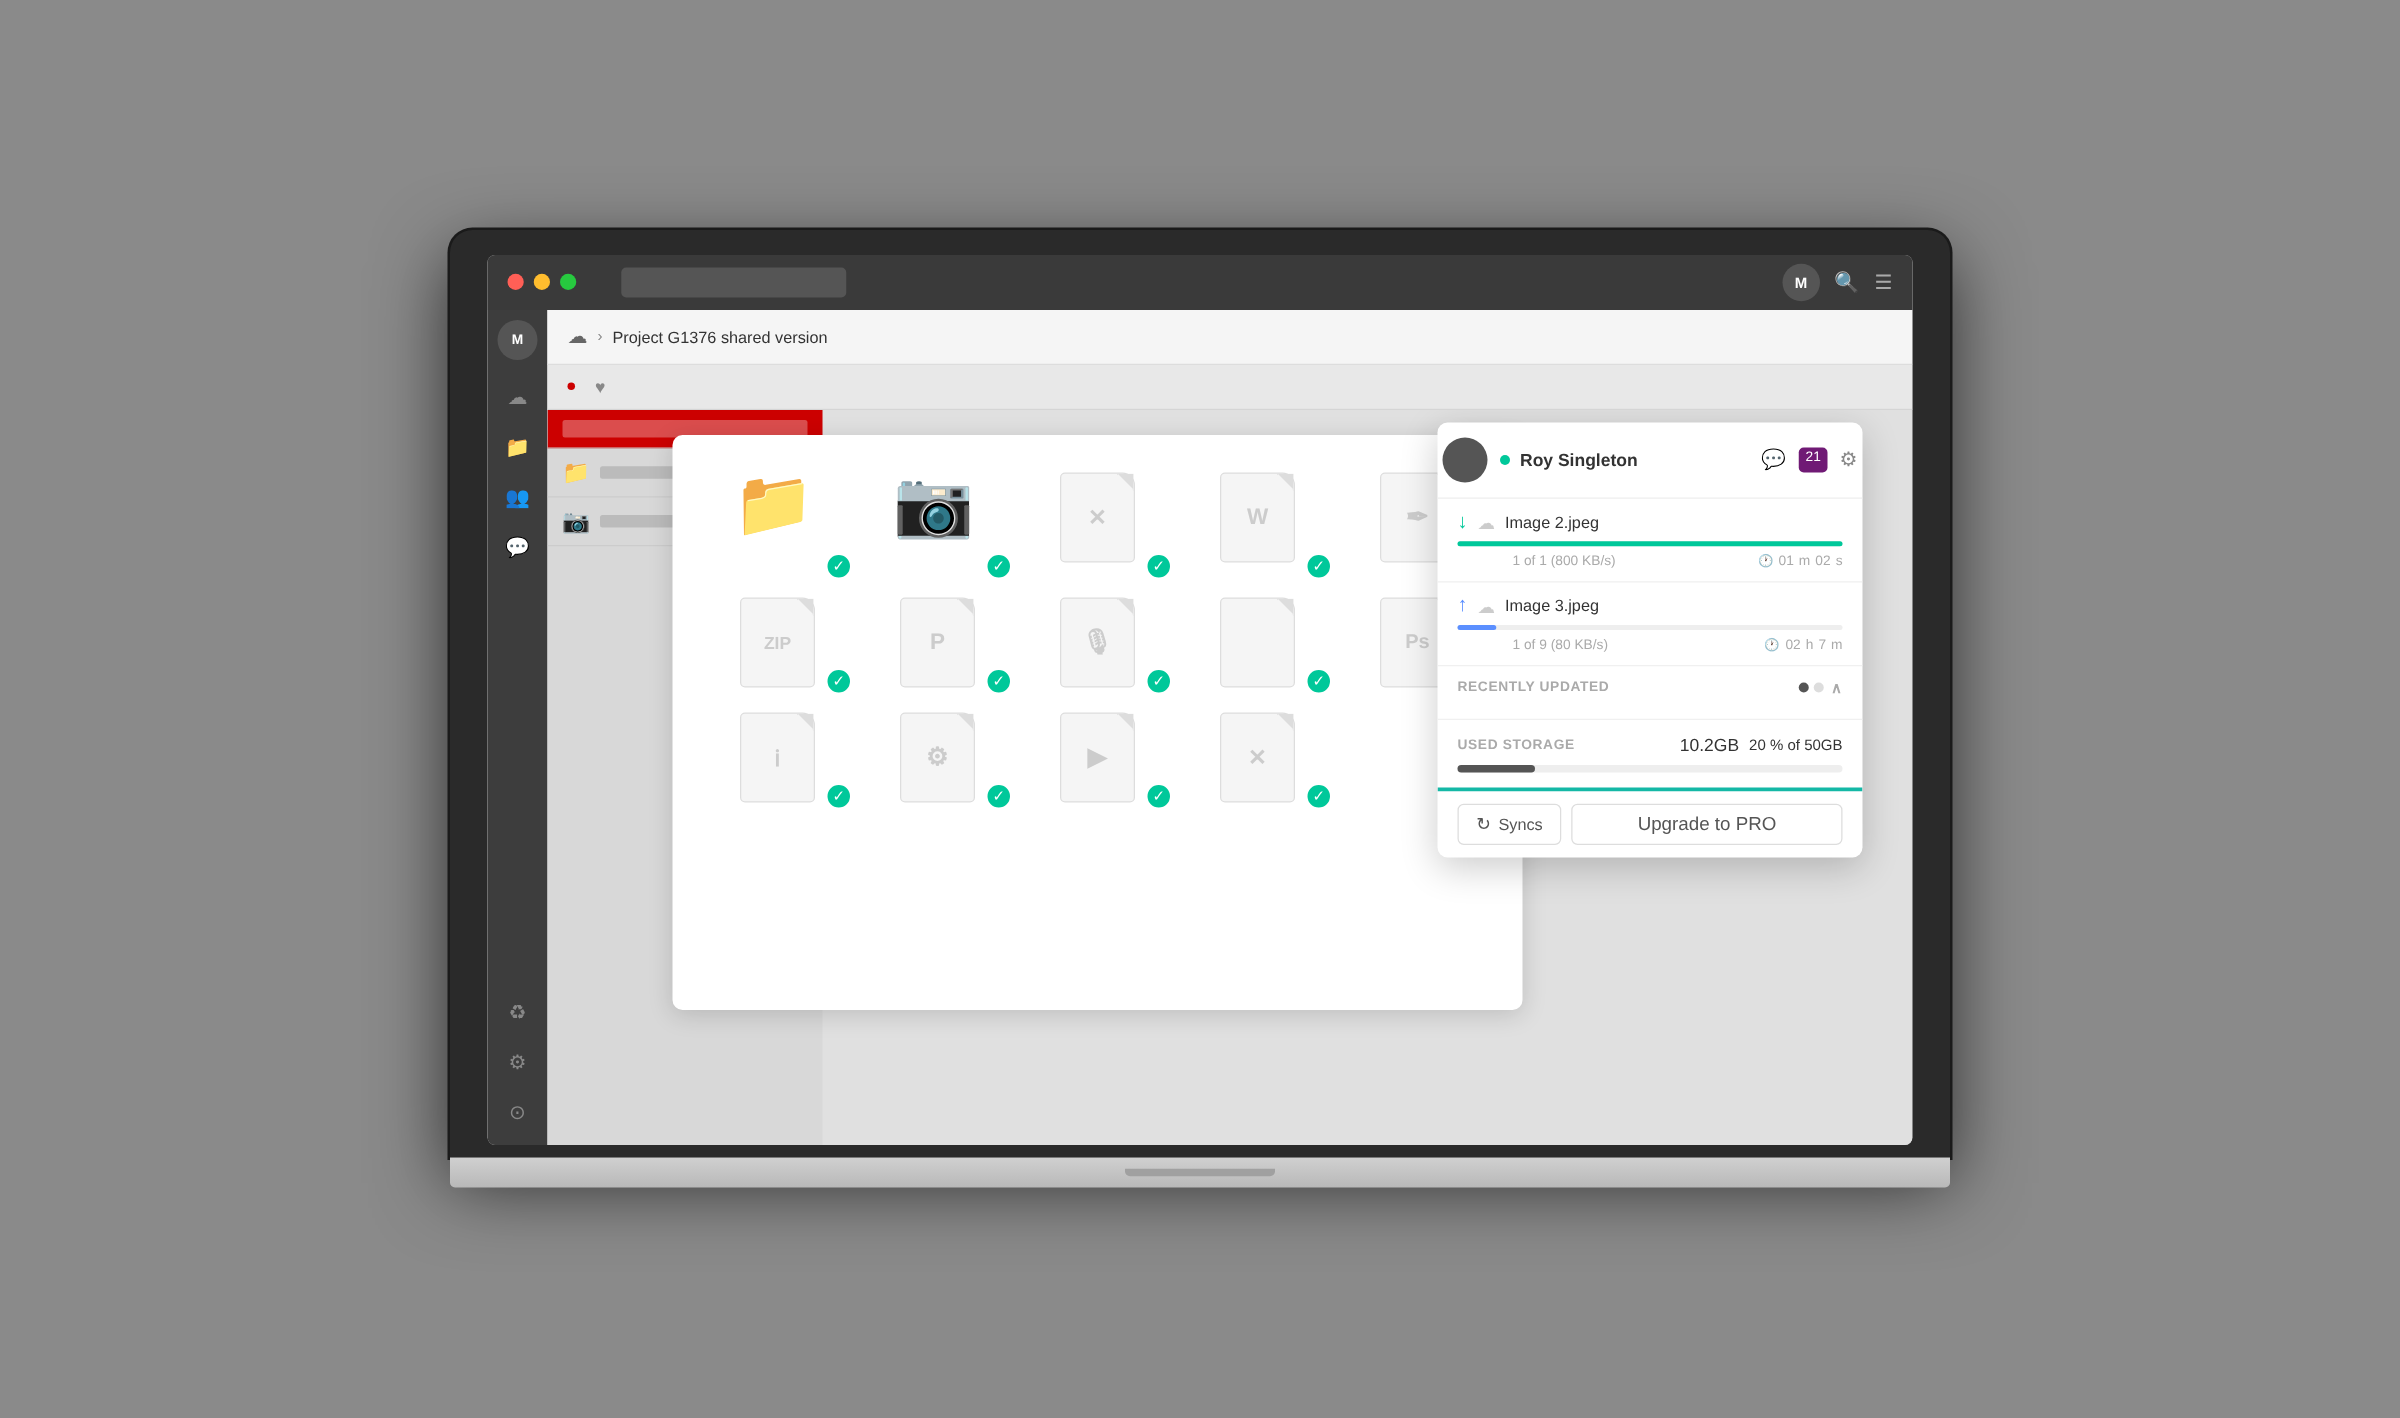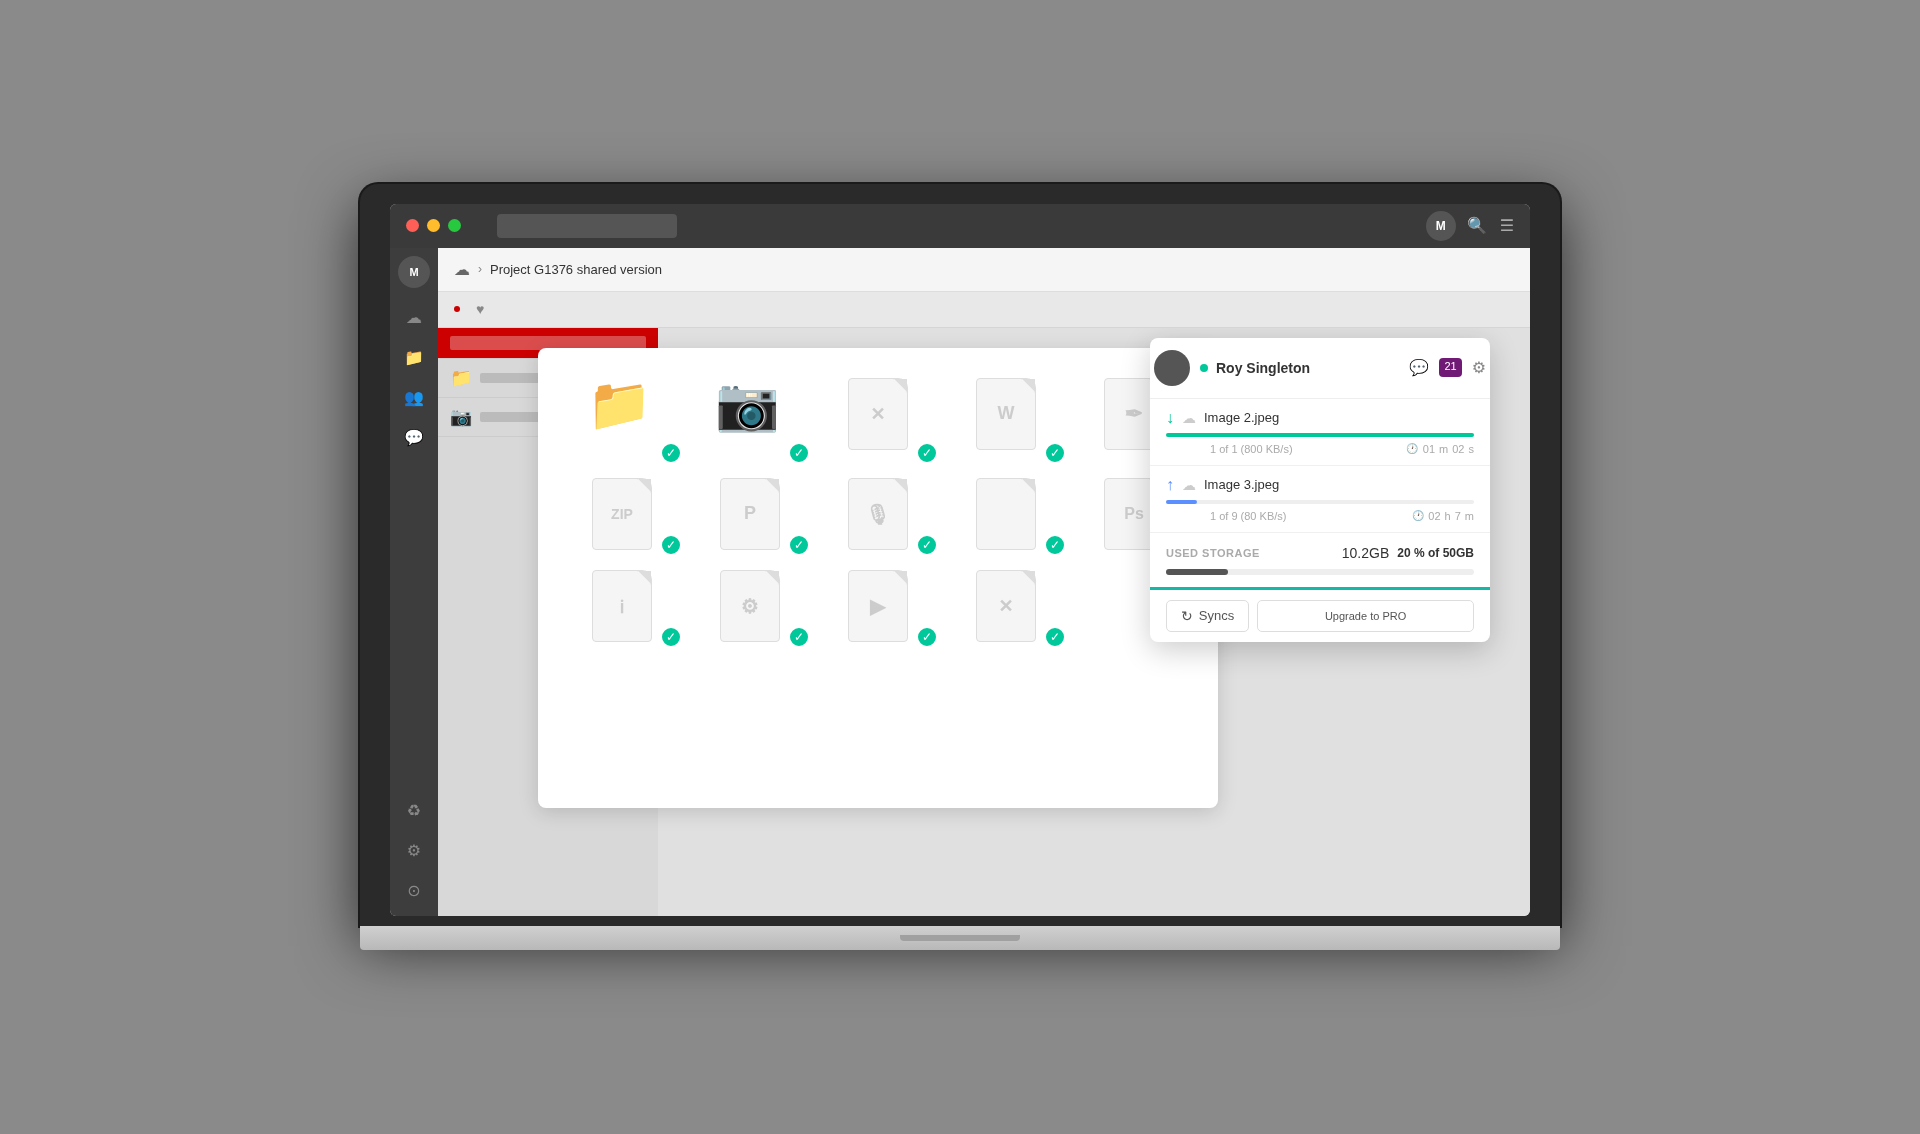--- a/index.html
+++ b/index.html
@@ -457,21 +457,21 @@
     }
     .storage-used {
       font-size: 14px;
       font-weight: 400;
       color: #333;
     }
     .storage-pct {
       font-size: 12px;
       color: #aaa;
     }
-    .storage-pct span { color: #333; font-weight: 700; }
+    .storage-pct span { color: #333; font-weight: 400; }
     .storage-total { color: #333; font-weight: 600; font-size: 12px; }
     .storage-bar {
       height: 6px;
       background: #eee;
       border-radius: 3px;
     }
     .storage-bar-fill {
       height: 100%;
       background: #555;
       border-radius: 3px;
@@ -494,21 +494,21 @@
       color: #555;
       cursor: pointer;
       background: white;
     }
     .sync-icon { font-size: 14px; }
     .btn-upgrade {
       flex: 1;
       padding: 7px 14px;
       border: 1.5px solid #ddd;
       border-radius: 5px;
-      font-size: 11px;
+      font-size: 15px;
       color: #555;
       cursor: pointer;
       background: white;
       text-align: center;
     }
 
     
     .folder-yellow { color: #e8a800; font-size: 52px; line-height: 1; }
   </style>
 </head>
@@ -738,20 +738,32 @@
                   <div class="transfer-time">
                     <span class="time-icon">🕐</span>
                     <span>02</span>
                     <span>h</span>
                     <span>7</span>
                     <span>m</span>
                   </div>
                 </div>
               </div>
 
+              <div class="recently-updated">
+                <div class="recently-header">
+                  <span>RECENTLY UPDATED</span>
+                  <div style="display:flex;align-items:center;gap:6px;">
+                    <div class="recently-dots">
+                      <div class="rdot active"></div>
+                      <div class="rdot"></div>
+                    </div>
+                    <span style="color:#aaa;font-size:12px;">∧</span>
+                  </div>
+                </div>
+              </div>
 
               <div class="storage-section">
                 <div class="storage-row">
                   <span class="storage-label">USED STORAGE</span>
                   <div style="display:flex;align-items:center;gap:8px;">
                     <span class="storage-used">10.2GB</span>
                     <span class="storage-pct">
                       <span>20</span>
                       <span> % of </span>
                       <span class="storage-total">50GB</span>

